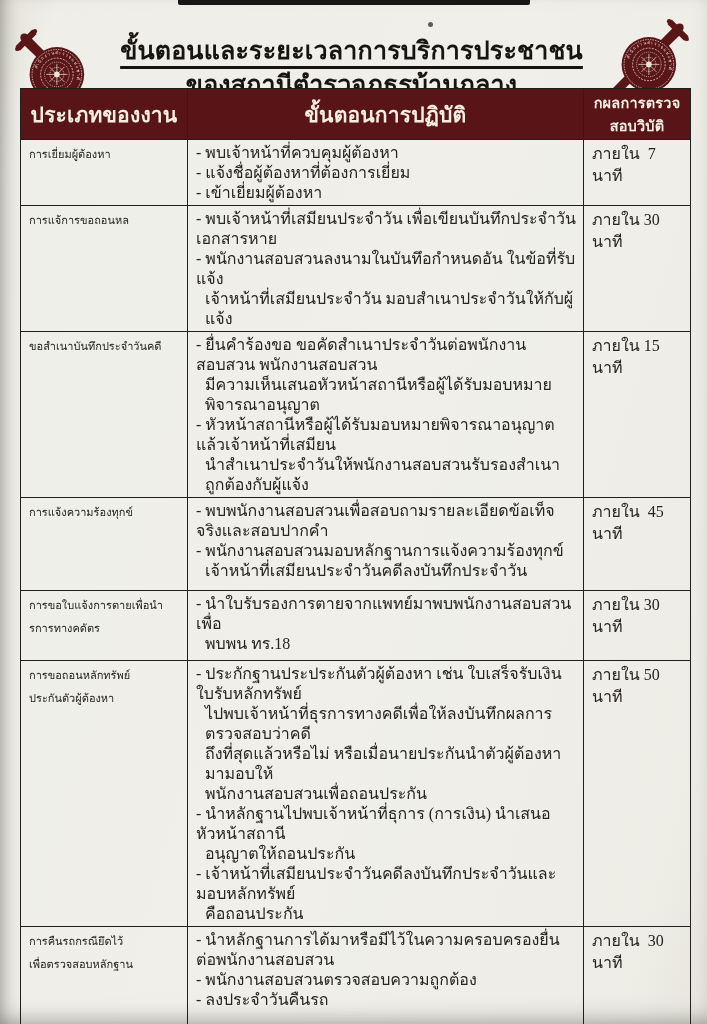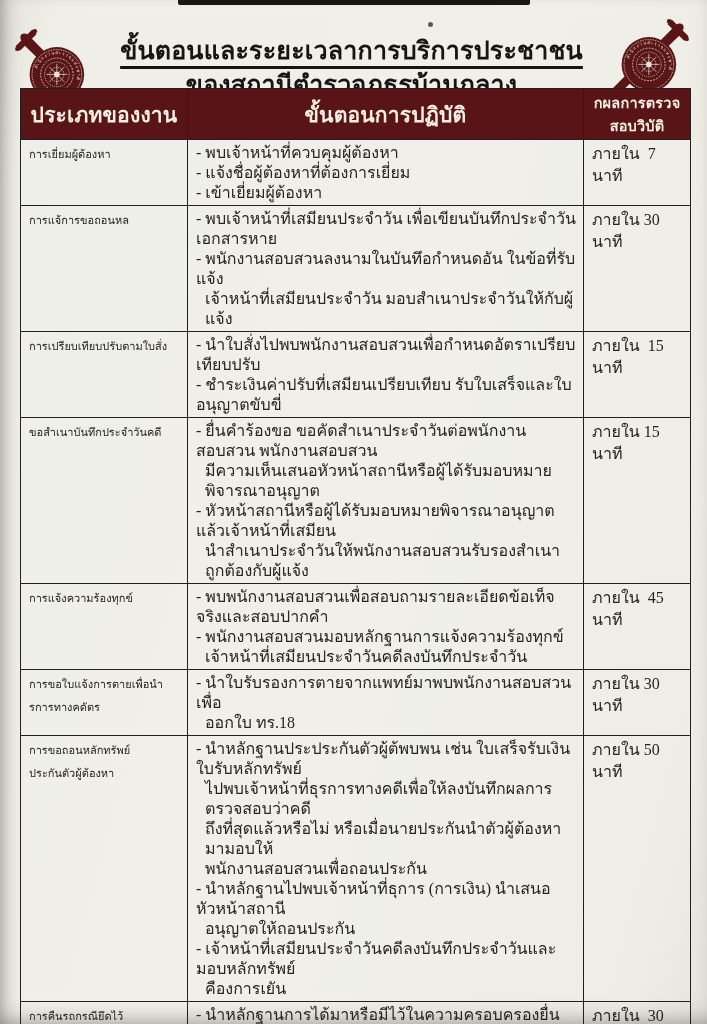--- a/index.html
+++ b/index.html
@@ -164,32 +164,20 @@
             <div class="step bullet">- พบเจ้าหน้าที่เสมียนประจำวัน เพื่อเขียนบันทึกประจำวันเอกสารหาย</div>
             <div class="step bullet">- พนักงานสอบสวนลงนามในบันทึอกำหนดอัน ในข้อที่รับแจ้ง</div>
             <div class="step cont">เจ้าหน้าที่เสมียนประจำวัน มอบสำเนาประจำวันให้กับผู้แจ้ง</div>
           </td>
           <td class="time-cell">
             <div class="time-line">ภายใน 30 นาที</div>
           </td>
         </tr>
         <tr>
           <td class="type-cell">
-            <div class="type-line">การเปรียบเทียบปรับตามใบสั่ง</div>
-          </td>
-          <td class="steps-cell">
-            <div class="step bullet">- นำใบสั่งไปพบพนักงานสอบสวนเพื่อกำหนดอัตราเปรียบเทียบปรับ</div>
-            <div class="step bullet">- ชำระเงินค่าปรับที่เสมียนเปรียบเทียบ รับใบเสร็จและใบอนุญาตขับขี่</div>
-          </td>
-          <td class="time-cell">
-            <div class="time-line">ภายใน  15  นาที</div>
-          </td>
-        </tr>
-        <tr>
-          <td class="type-cell">
             <div class="type-line">ขอสำเนาบันทึกประจำวันคดี</div>
           </td>
           <td class="steps-cell">
             <div class="step bullet">- ยื่นคำร้องขอ ขอคัดสำเนาประจำวันต่อพนักงานสอบสวน พนักงานสอบสวน</div>
             <div class="step cont">มีความเห็นเสนอหัวหน้าสถานีหรือผู้ได้รับมอบหมายพิจารณาอนุญาต</div>
             <div class="step bullet">- หัวหน้าสถานีหรือผู้ได้รับมอบหมายพิจารณาอนุญาตแล้วเจ้าหน้าที่เสมียน</div>
             <div class="step cont">นำสำเนาประจำวันให้พนักงานสอบสวนรับรองสำเนาถูกต้องกับผู้แจ้ง</div>
           </td>
           <td class="time-cell">
             <div class="time-line">ภายใน 15 นาที</div>
@@ -208,40 +196,40 @@
             <div class="time-line">ภายใน  45  นาที</div>
           </td>
         </tr>
         <tr>
           <td class="type-cell">
             <div class="type-line">การขอใบแจ้งการตายเพื่อนำ</div>
             <div class="type-line">รการทางคดัตร</div>
           </td>
           <td class="steps-cell">
             <div class="step bullet">- นำใบรับรองการตายจากแพทย์มาพบพนักงานสอบสวนเพื่อ</div>
-            <div class="step cont">ออกใบ ทร.18</div>
+            <div class="step cont">พบพน ทร.18</div>
           </td>
           <td class="time-cell">
             <div class="time-line">ภายใน 30 นาที</div>
           </td>
         </tr>
         <tr>
           <td class="type-cell">
             <div class="type-line">การขอถอนหลักทรัพย์</div>
             <div class="type-line">ประกันตัวผู้ต้องหา</div>
           </td>
           <td class="steps-cell">
-            <div class="step bullet">- นำหลักฐานประประกันตัวผู้ต้พบพน เช่น ใบเสร็จรับเงิน ใบรับหลักทรัพย์</div>
+            <div class="step bullet">- ประกักฐานประประกันตัวผู้ต้องหา เช่น ใบเสร็จรับเงิน ใบรับหลักทรัพย์</div>
             <div class="step cont">ไปพบเจ้าหน้าที่ธุรการทางคดีเพื่อให้ลงบันทึกผลการตรวจสอบว่าคดี</div>
             <div class="step cont">ถึงที่สุดแล้วหรือไม่ หรือเมื่อนายประกันนำตัวผู้ต้องหามามอบให้</div>
             <div class="step cont">พนักงานสอบสวนเพื่อถอนประกัน</div>
             <div class="step bullet">- นำหลักฐานไปพบเจ้าหน้าที่ธุการ (การเงิน) นำเสนอหัวหน้าสถานี</div>
             <div class="step cont">อนุญาตให้ถอนประกัน</div>
             <div class="step bullet">- เจ้าหน้าที่เสมียนประจำวันคดีลงบันทึกประจำวันและมอบหลักทรัพย์</div>
-            <div class="step cont">คืองการเยัน</div>
+            <div class="step cont">คือถอนประกัน</div>
           </td>
           <td class="time-cell">
             <div class="time-line">ภายใน 50 นาที</div>
           </td>
         </tr>
         <tr>
           <td class="type-cell">
             <div class="type-line">การคืนรถกรณียึดไว้</div>
             <div class="type-line">เพื่อตรวจสอบหลักฐาน</div>
           </td>

